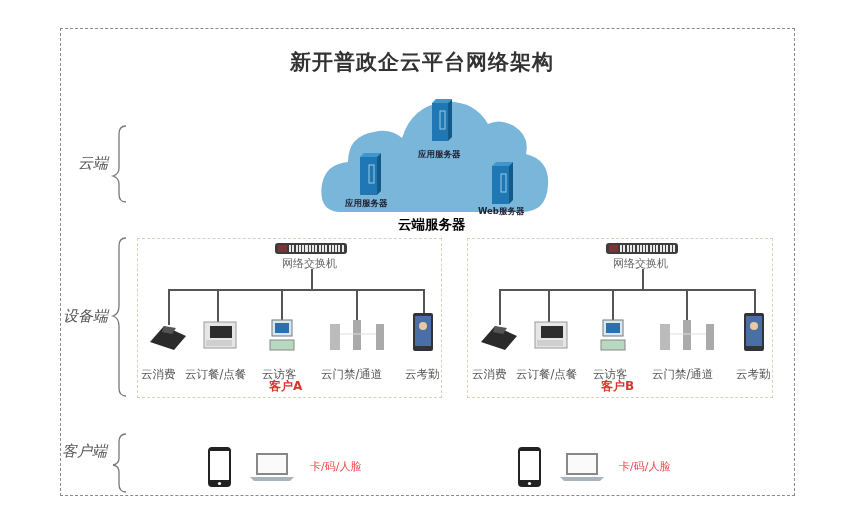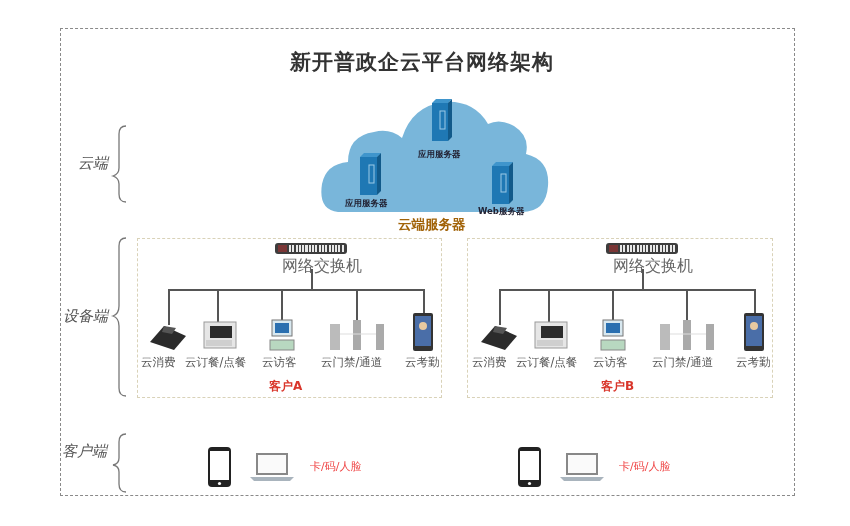--- a/index.html
+++ b/index.html
@@ -9,27 +9,27 @@
   .outer-frame { left: 60px; top: 28px; width: 735px; height: 468px;
                  border: 1.5px dashed #8a8a8a; box-sizing: border-box; }
   .title { left: 0; width: 844px; top: 48px; text-align: center; font-size: 21px;
            font-weight: bold; color: #333; letter-spacing: 1px; }
   .tier-label { font-size: 15px; color: #555; white-space: nowrap; font-style: italic; }
   .group-box { border: 1.5px dashed #d9d2b8; box-sizing: border-box; }
   .switch { width: 72px; height: 11px; background: #3d3d3d; border-radius: 3px; }
   .switch .port-a { position:absolute; left:3px; top:2px; width:9px; height:7px; background:#7a3636; }
   .switch .ports { position:absolute; left:14px; top:2px; right:3px; height:7px;
                    background: repeating-linear-gradient(90deg, #e8e8e8 0 2px, #3d3d3d 2px 3.3px); }
-  .switch-label { font-size: 16px; color: #666; white-space: nowrap; }
+  .switch-label { font-size: 11px; color: #666; white-space: nowrap; }
   .line-h { height: 1.5px; background: #555; }
   .line-v { width: 1.5px; background: #555; }
-  .dev-label { font-size: 11.5px; color: #555; white-space: nowrap; }
+  .dev-label { font-size: 11.5px; color: #555; white-space: nowrap; margin-top: 12px; }
   .cust-label { font-size: 12px; color: #d9362b; font-weight: bold; }
   .server-label { font-size: 8.5px; font-weight: bold; color: #223; white-space: nowrap; }
-  .cloud-caption { font-size: 13.5px; color: #a16207; font-weight: bold; }
+  .cloud-caption { font-size: 13.5px; color: #000000; font-weight: bold; }
   .client-text { font-size: 11px; color: #ef4444; white-space: nowrap; }
 </style>
 </head>
 <body>
 
 <div class="abs outer-frame"></div>
 
 <div class="abs title">新开普政企云平台网络架构</div>
 
 <svg class="abs" style="left:0;top:0" width="850" height="526">

